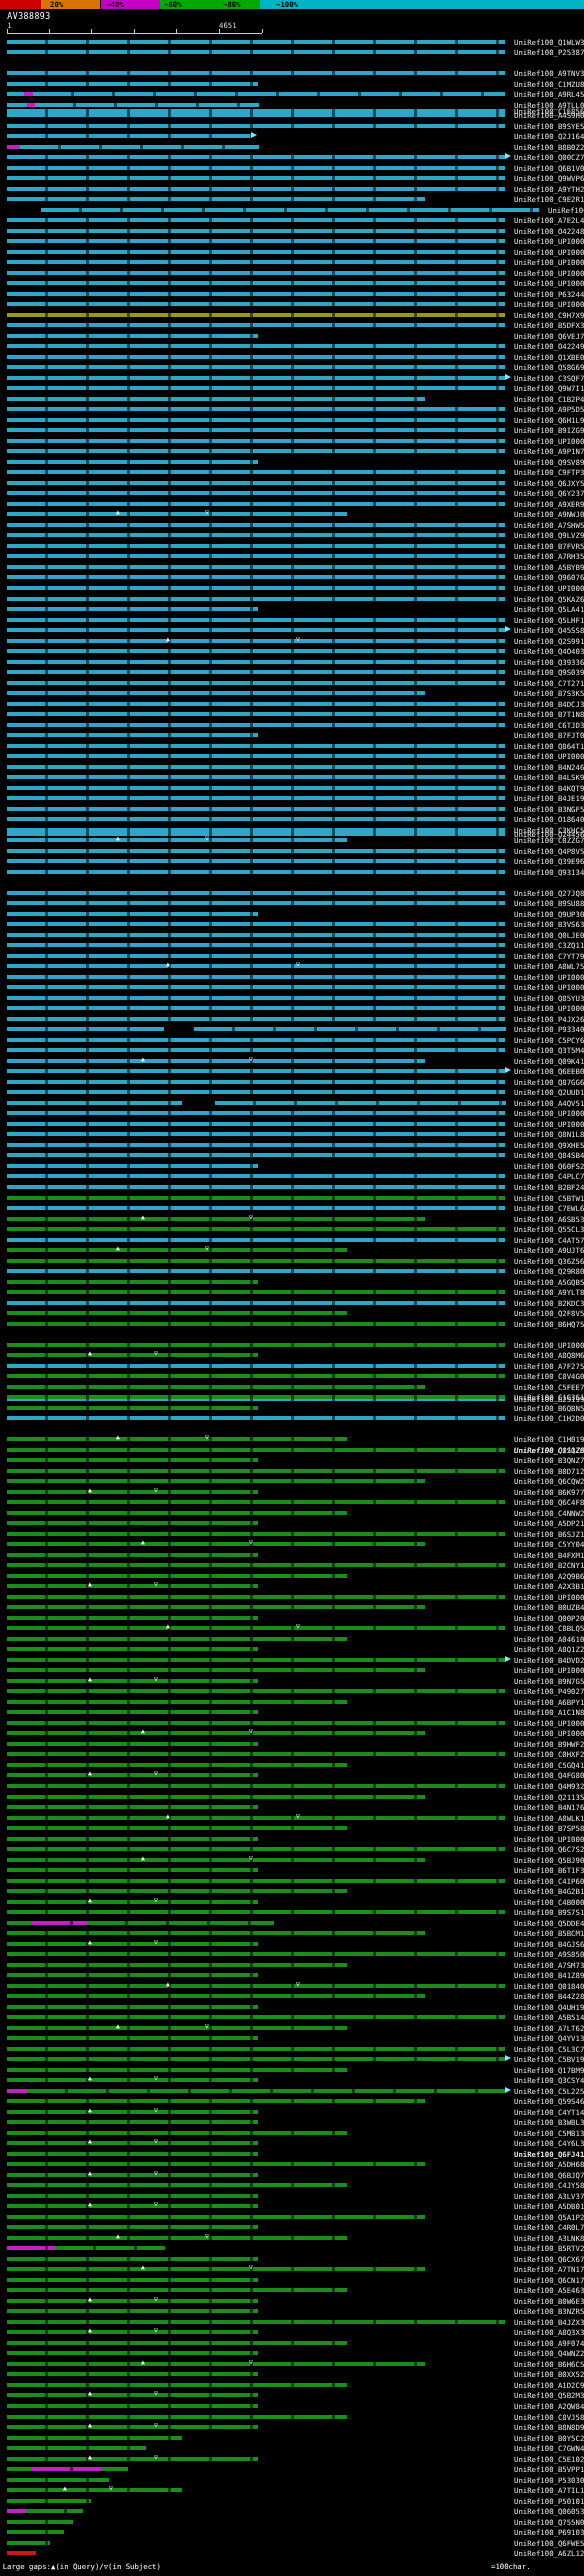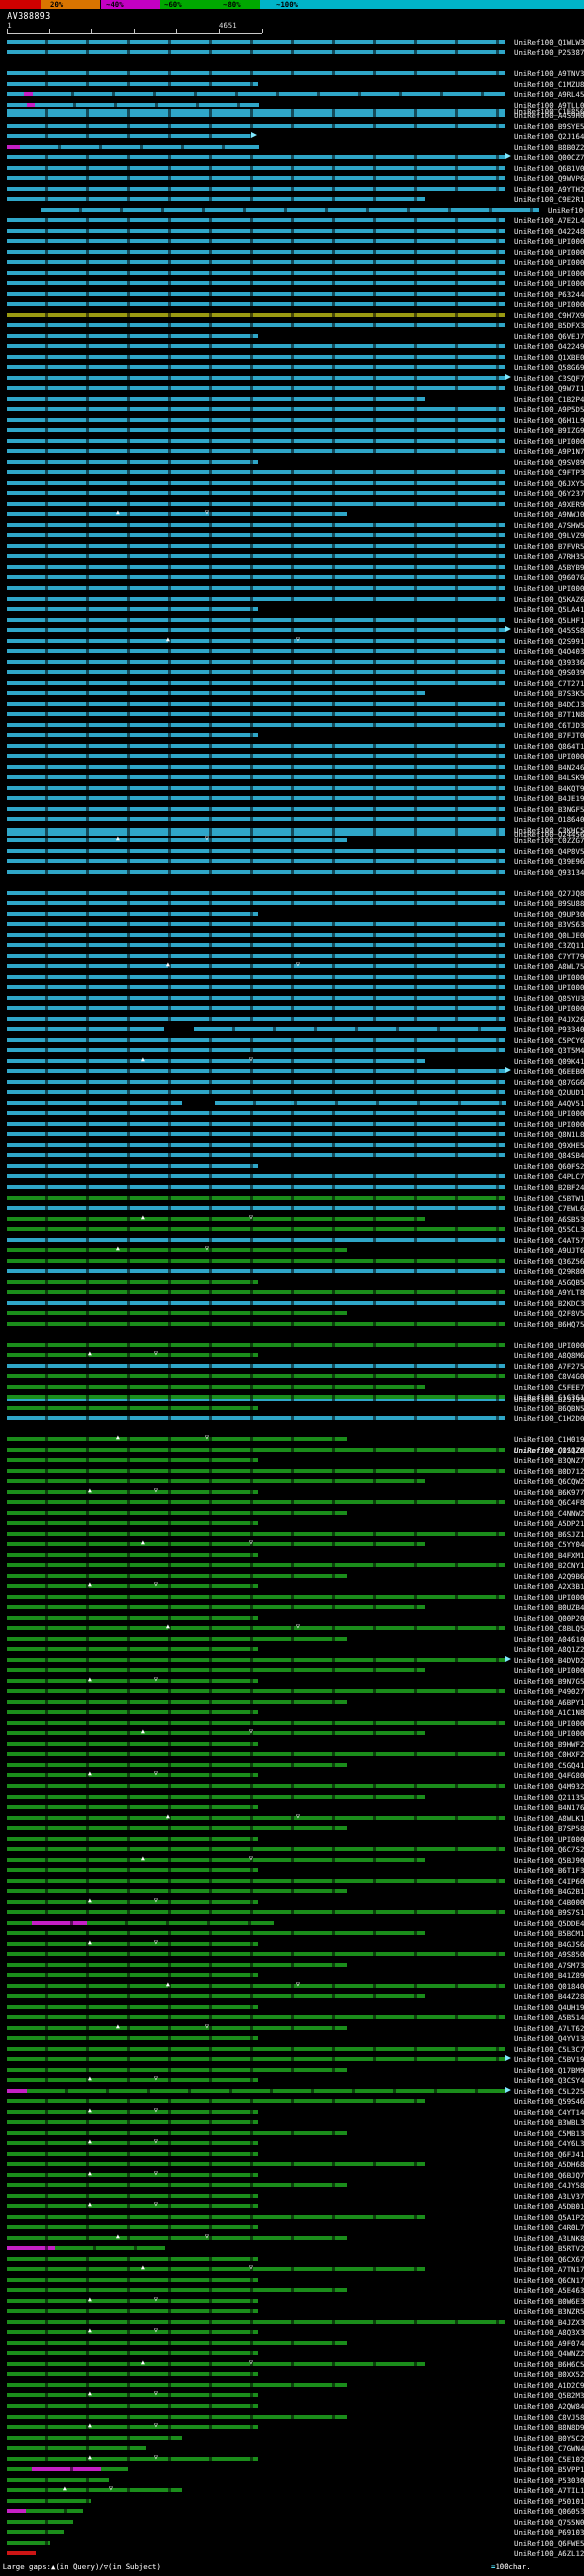--- a/index.html
+++ b/index.html
@@ -931,21 +931,21 @@
       <div class="row" style="top: 2128px;">
         <a class="bar" style="left: 7.3px; width: 340px; background-color: rgb(27, 141, 27);"></a>
         <a class="lbl">UniRef100_C5MB13</a>
       </div>
       <div class="row" style="top: 2138px;">
         <a class="bar" style="left: 7.3px; width: 251px; background-color: rgb(27, 141, 27);"></a>
         <span class="mark" style="left: 88px;">▲</span>
         <span class="mark" style="left: 154px;">▽</span>
         <a class="lbl">UniRef100_C4Y6L3</a>
       </div>
-      <div class="row" style="top: 2149px;">
+      <div class="row" style="top: 2149px; font-weight: bold;">
         <a class="bar" style="left: 7.3px; width: 251px; background-color: rgb(27, 141, 27);"></a>
         <a class="lbl">UniRef100_Q6FJ41</a>
       </div>
       <div class="row" style="top: 2159px;">
         <a class="bar" style="left: 7.3px; width: 418px; background-color: rgb(27, 141, 27);"></a>
         <a class="lbl">UniRef100_A5DH68</a>
       </div>
       <div class="row" style="top: 2170px;">
         <a class="bar" style="left: 7.3px; width: 251px; background-color: rgb(27, 141, 27);"></a>
         <span class="mark" style="left: 88px;">▲</span>

